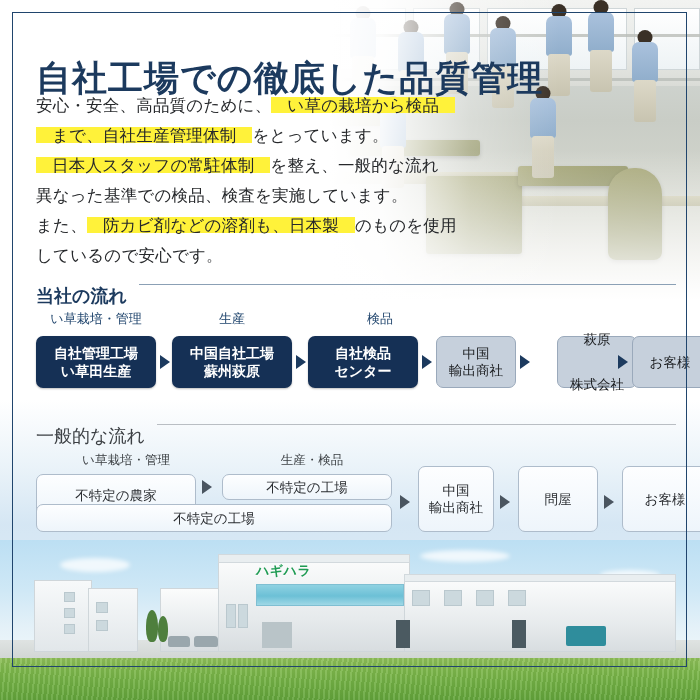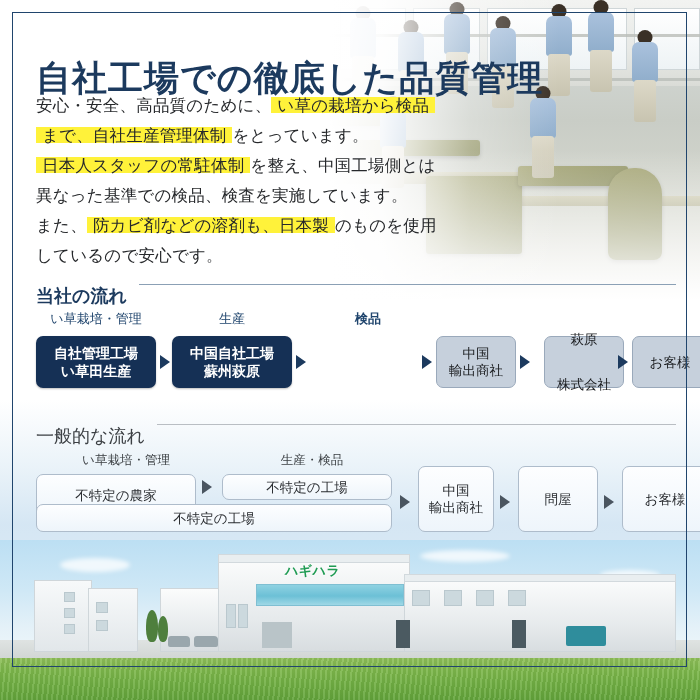--- a/index.html
+++ b/index.html
@@ -200,21 +200,21 @@
     position: absolute;
     left: 36px; top: 90px;
     width: 430px;
     font-size: 16.5px;
     line-height: 30px;
     color: #26282b;
     letter-spacing: .2px;
   }
   .lead .hl {
     background: linear-gradient(to bottom, transparent 8%, #fff23a 8%, #fff23a 96%, transparent 96%);
-    padding: 0 6px;
+    padding: 0 16px;
   }
   .lead p { margin: 0; white-space: nowrap; }
 
   
   .sec-head {
     position: absolute;
     display: flex;
     align-items: flex-start;
     gap: 12px;
     width: 640px;
@@ -404,21 +404,21 @@
     <div class="winsm" style="left:96px; top:62px; width:10px; height:9px;"></div>
     <div class="winsm" style="left:96px; top:80px; width:10px; height:9px;"></div>
 
     <div class="bld" style="left:160px; top:48px; width:60px; height:62px;"></div>
     <div class="bld" style="left:218px; top:18px; width:190px; height:92px;"></div>
     <div class="roofline" style="left:218px; top:14px; width:190px; height:7px;"></div>
     <div class="glassband" style="left:256px; top:44px; width:146px; height:20px;"></div>
     <div class="bld" style="left:404px; top:38px; width:270px; height:72px;"></div>
     <div class="roofline" style="left:404px; top:34px; width:270px; height:6px;"></div>
 
-    <div class="logo-sign" style="left:256px; top:22px; font-size:13px;margin-left:29px;">ハギハラ</div>
+    <div class="logo-sign" style="left:256px; top:22px; font-size:13px;">ハギハラ</div>
 
     <div class="winsm" style="left:226px; top:64px; width:8px; height:22px;"></div>
     <div class="winsm" style="left:238px; top:64px; width:8px; height:22px;"></div>
     <div class="winsm" style="left:412px; top:50px; width:16px; height:14px;"></div>
     <div class="winsm" style="left:444px; top:50px; width:16px; height:14px;"></div>
     <div class="winsm" style="left:476px; top:50px; width:16px; height:14px;"></div>
     <div class="winsm" style="left:508px; top:50px; width:16px; height:14px;"></div>
     <div class="door" style="left:396px; top:80px; width:14px; height:28px;"></div>
     <div class="door" style="left:512px; top:80px; width:14px; height:28px;"></div>
     <div class="door" style="left:262px; top:82px; width:30px; height:26px; background:#b9c4c8;"></div>
@@ -431,57 +431,61 @@
     <div class="grass"></div>
   </div>
 
   <div class="content">
 
     <h1 class="title">自社工場での徹底した品質管理</h1>
 
     <div class="lead" id="lead-host">
         <p><span>安心・安全、高品質のために、</span><span class="hl">い草の栽培から検品</span></p>
         <p><span class="hl">まで、自社生産管理体制</span><span>をとっています。</span></p>
-        <p><span class="hl">日本人スタッフの常駐体制</span><span>を整え、中国工場側とは</span></p>
+        <p><span class="hl">日本人スタッフの常駐体制</span><span>を整え、一般的な流れ</span></p>
         <p><span>異なった基準での検品、検査を実施しています。</span></p>
         <p><span>また、</span><span class="hl">防カビ剤などの溶剤も、日本製</span><span>のものを使用</span></p>
         <p><span>しているので安心です。</span></p>
       </div>
 
     <div class="sec-head" style="left:36px; top:284px;">
       <span class="txt">当社の流れ</span>
       <span class="rule"></span>
     </div>
 
     <div class="flow1">
       <div class="col-label" style="left:0; width:120px;">い草栽培・管理</div>
       <div class="col-label" style="left:136px; width:120px;">生産</div>
-      <div class="col-label" style="left:272px; width:120px;font-weight:bold;">検品</div>
+      <div class="col-label" style="left:284px; width:120px;">検品</div>
 
       <div class="box dark" style="left:0; width:120px;justify-content:center;">
         <span>自社管理工場</span>
         <span>い草田生産</span>
       </div>
       <div class="arrow" style="left:124px;"></div>
 
       <div class="box dark" style="left:136px; width:120px;">
         <span>中国自社工場</span>
         <span>蘇州萩原</span>
       </div>
       <div class="arrow" style="left:260px;"></div>
 
+      <div class="box dark" style="left:272px; width:110px;">
+        <span>自社検品</span>
+        <span>センター</span>
+      </div>
       <div class="arrow" style="left:386px;"></div>
 
       <div class="box gray" style="left:400px; width:80px;">
         <span>中国</span>
         <span>輸出商社</span>
       </div>
       <div class="arrow" style="left:484px;"></div>
 
-      <div class="box gray" style="left:508px; width:80px;gap:28px;">
+      <div class="box gray" style="left:521px; width:80px;gap:28px;">
         <span>萩原</span>
         <span>株式会社</span>
       </div>
       <div class="arrow" style="left:582px;"></div>
 
       <div class="box gray" style="left:596px; width:76px;">
         <span>お客様</span>
       </div>
     </div>
 

